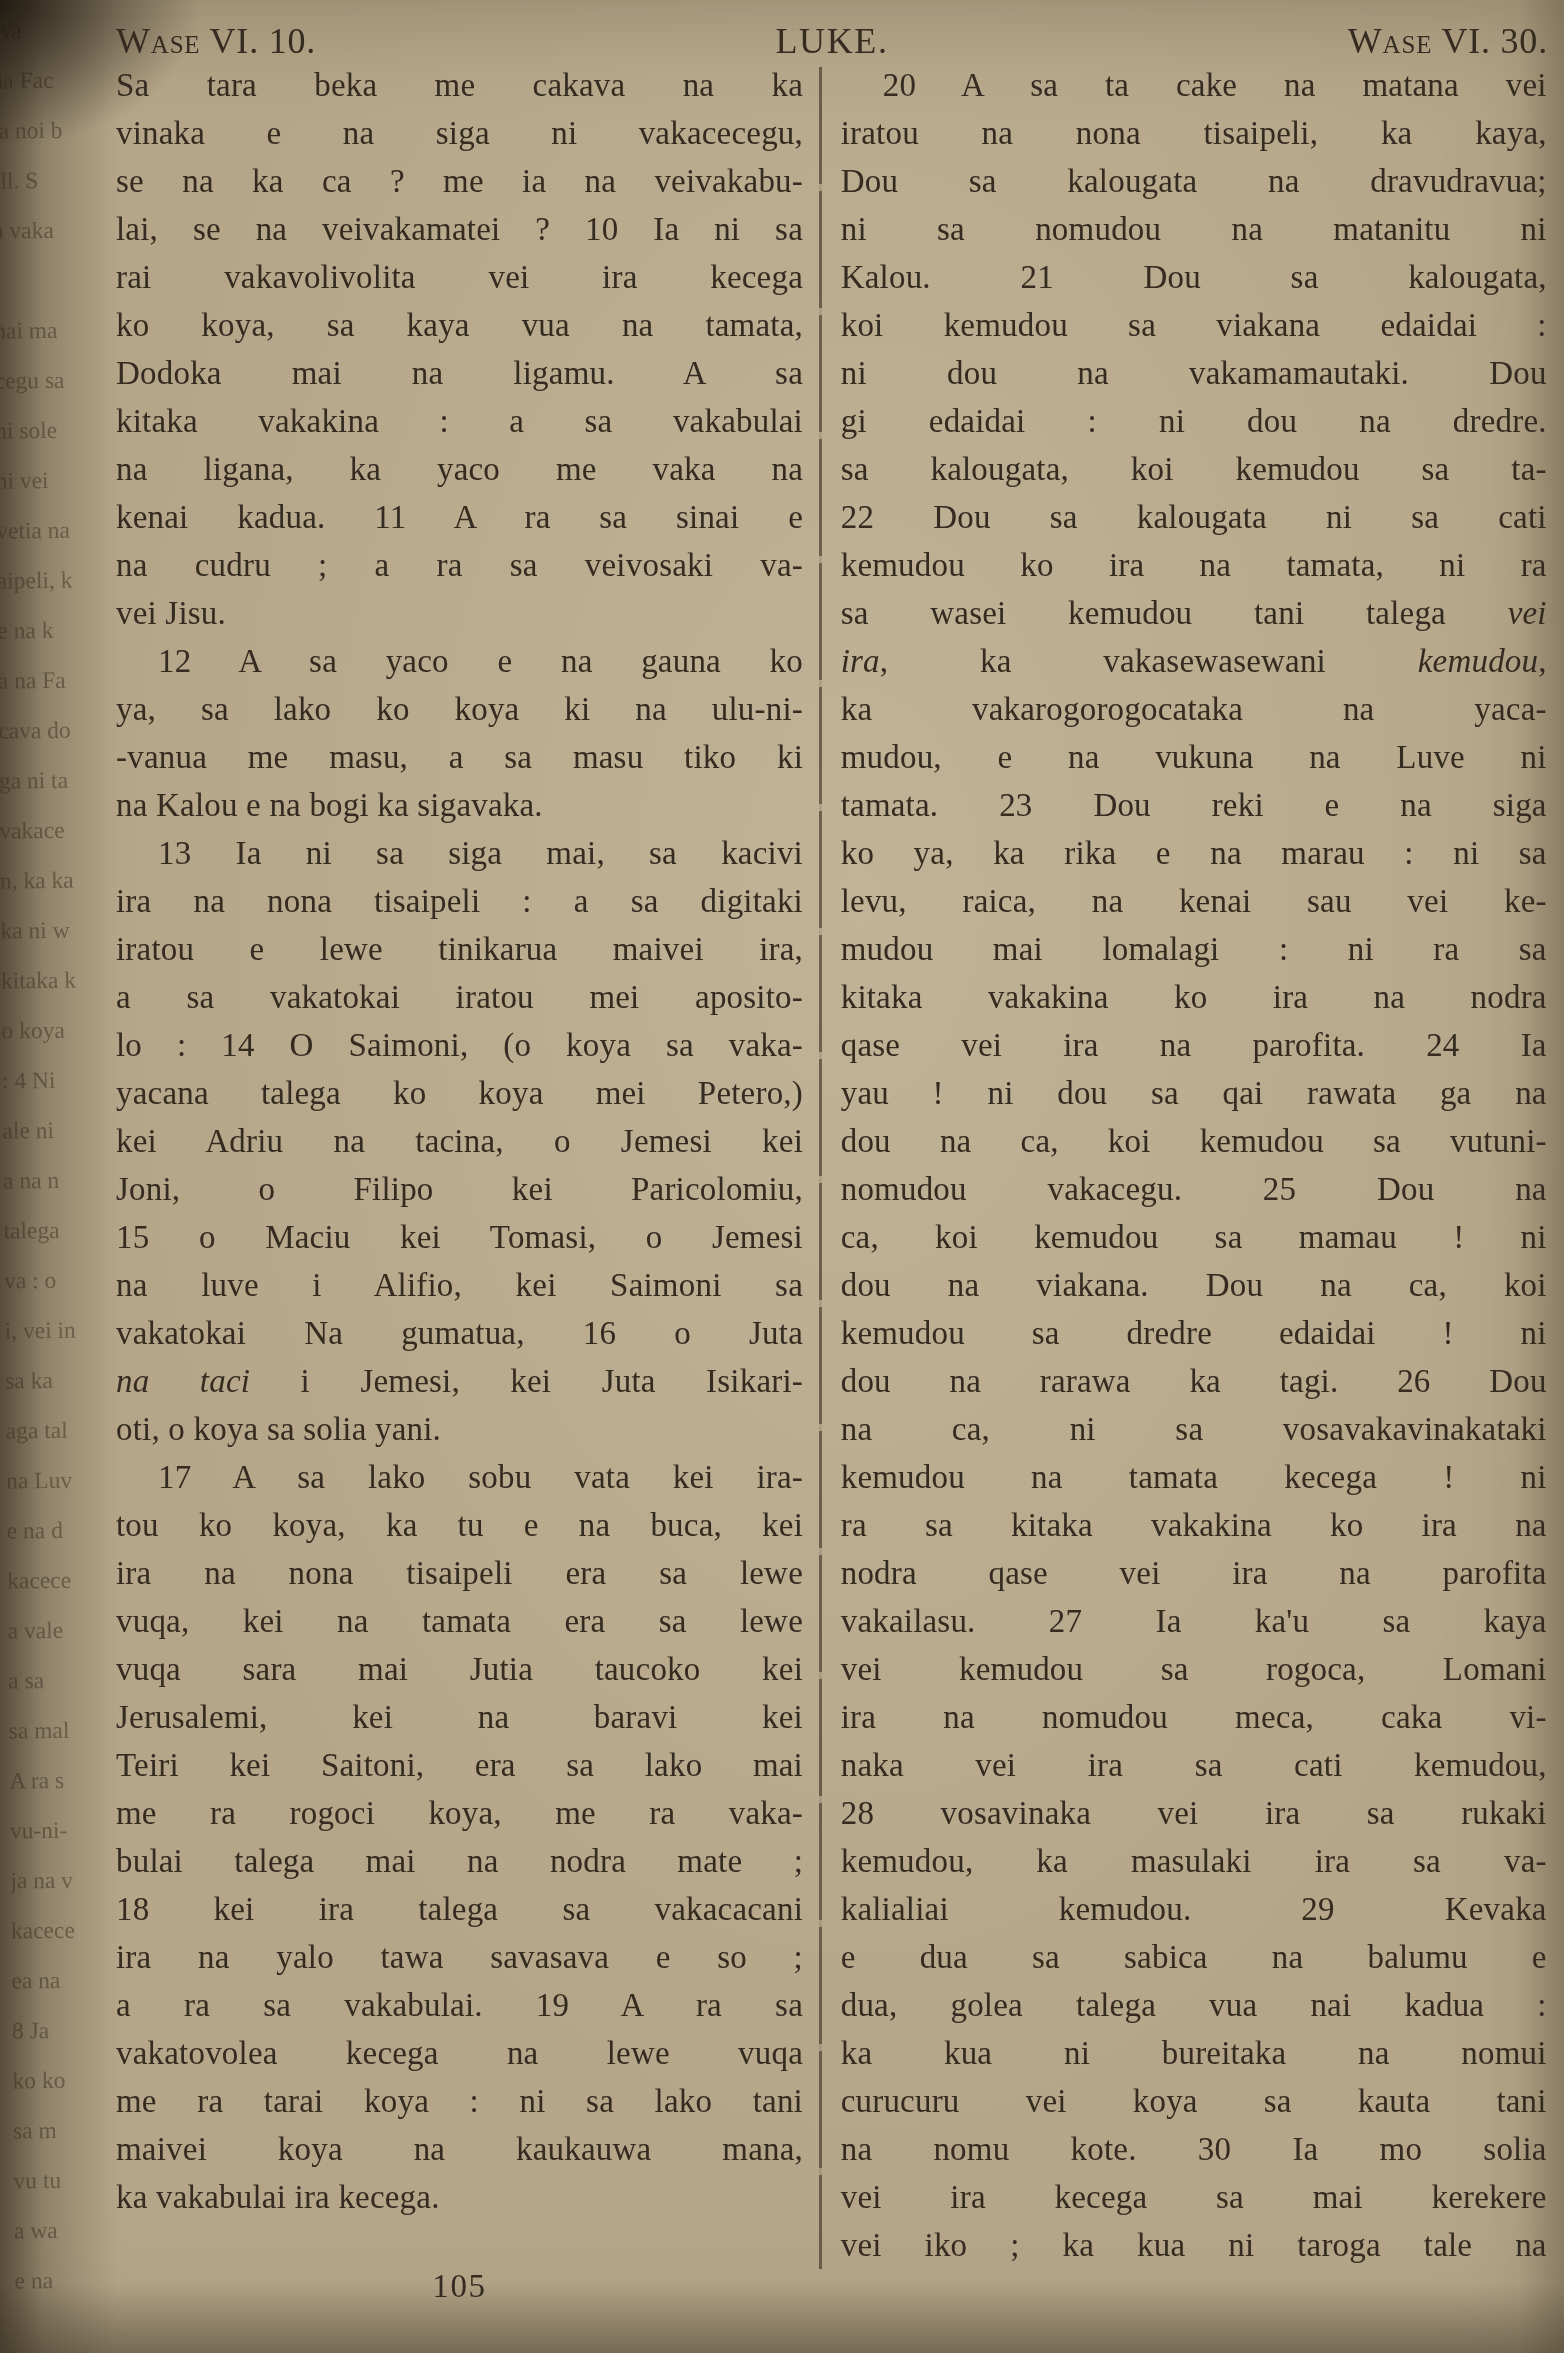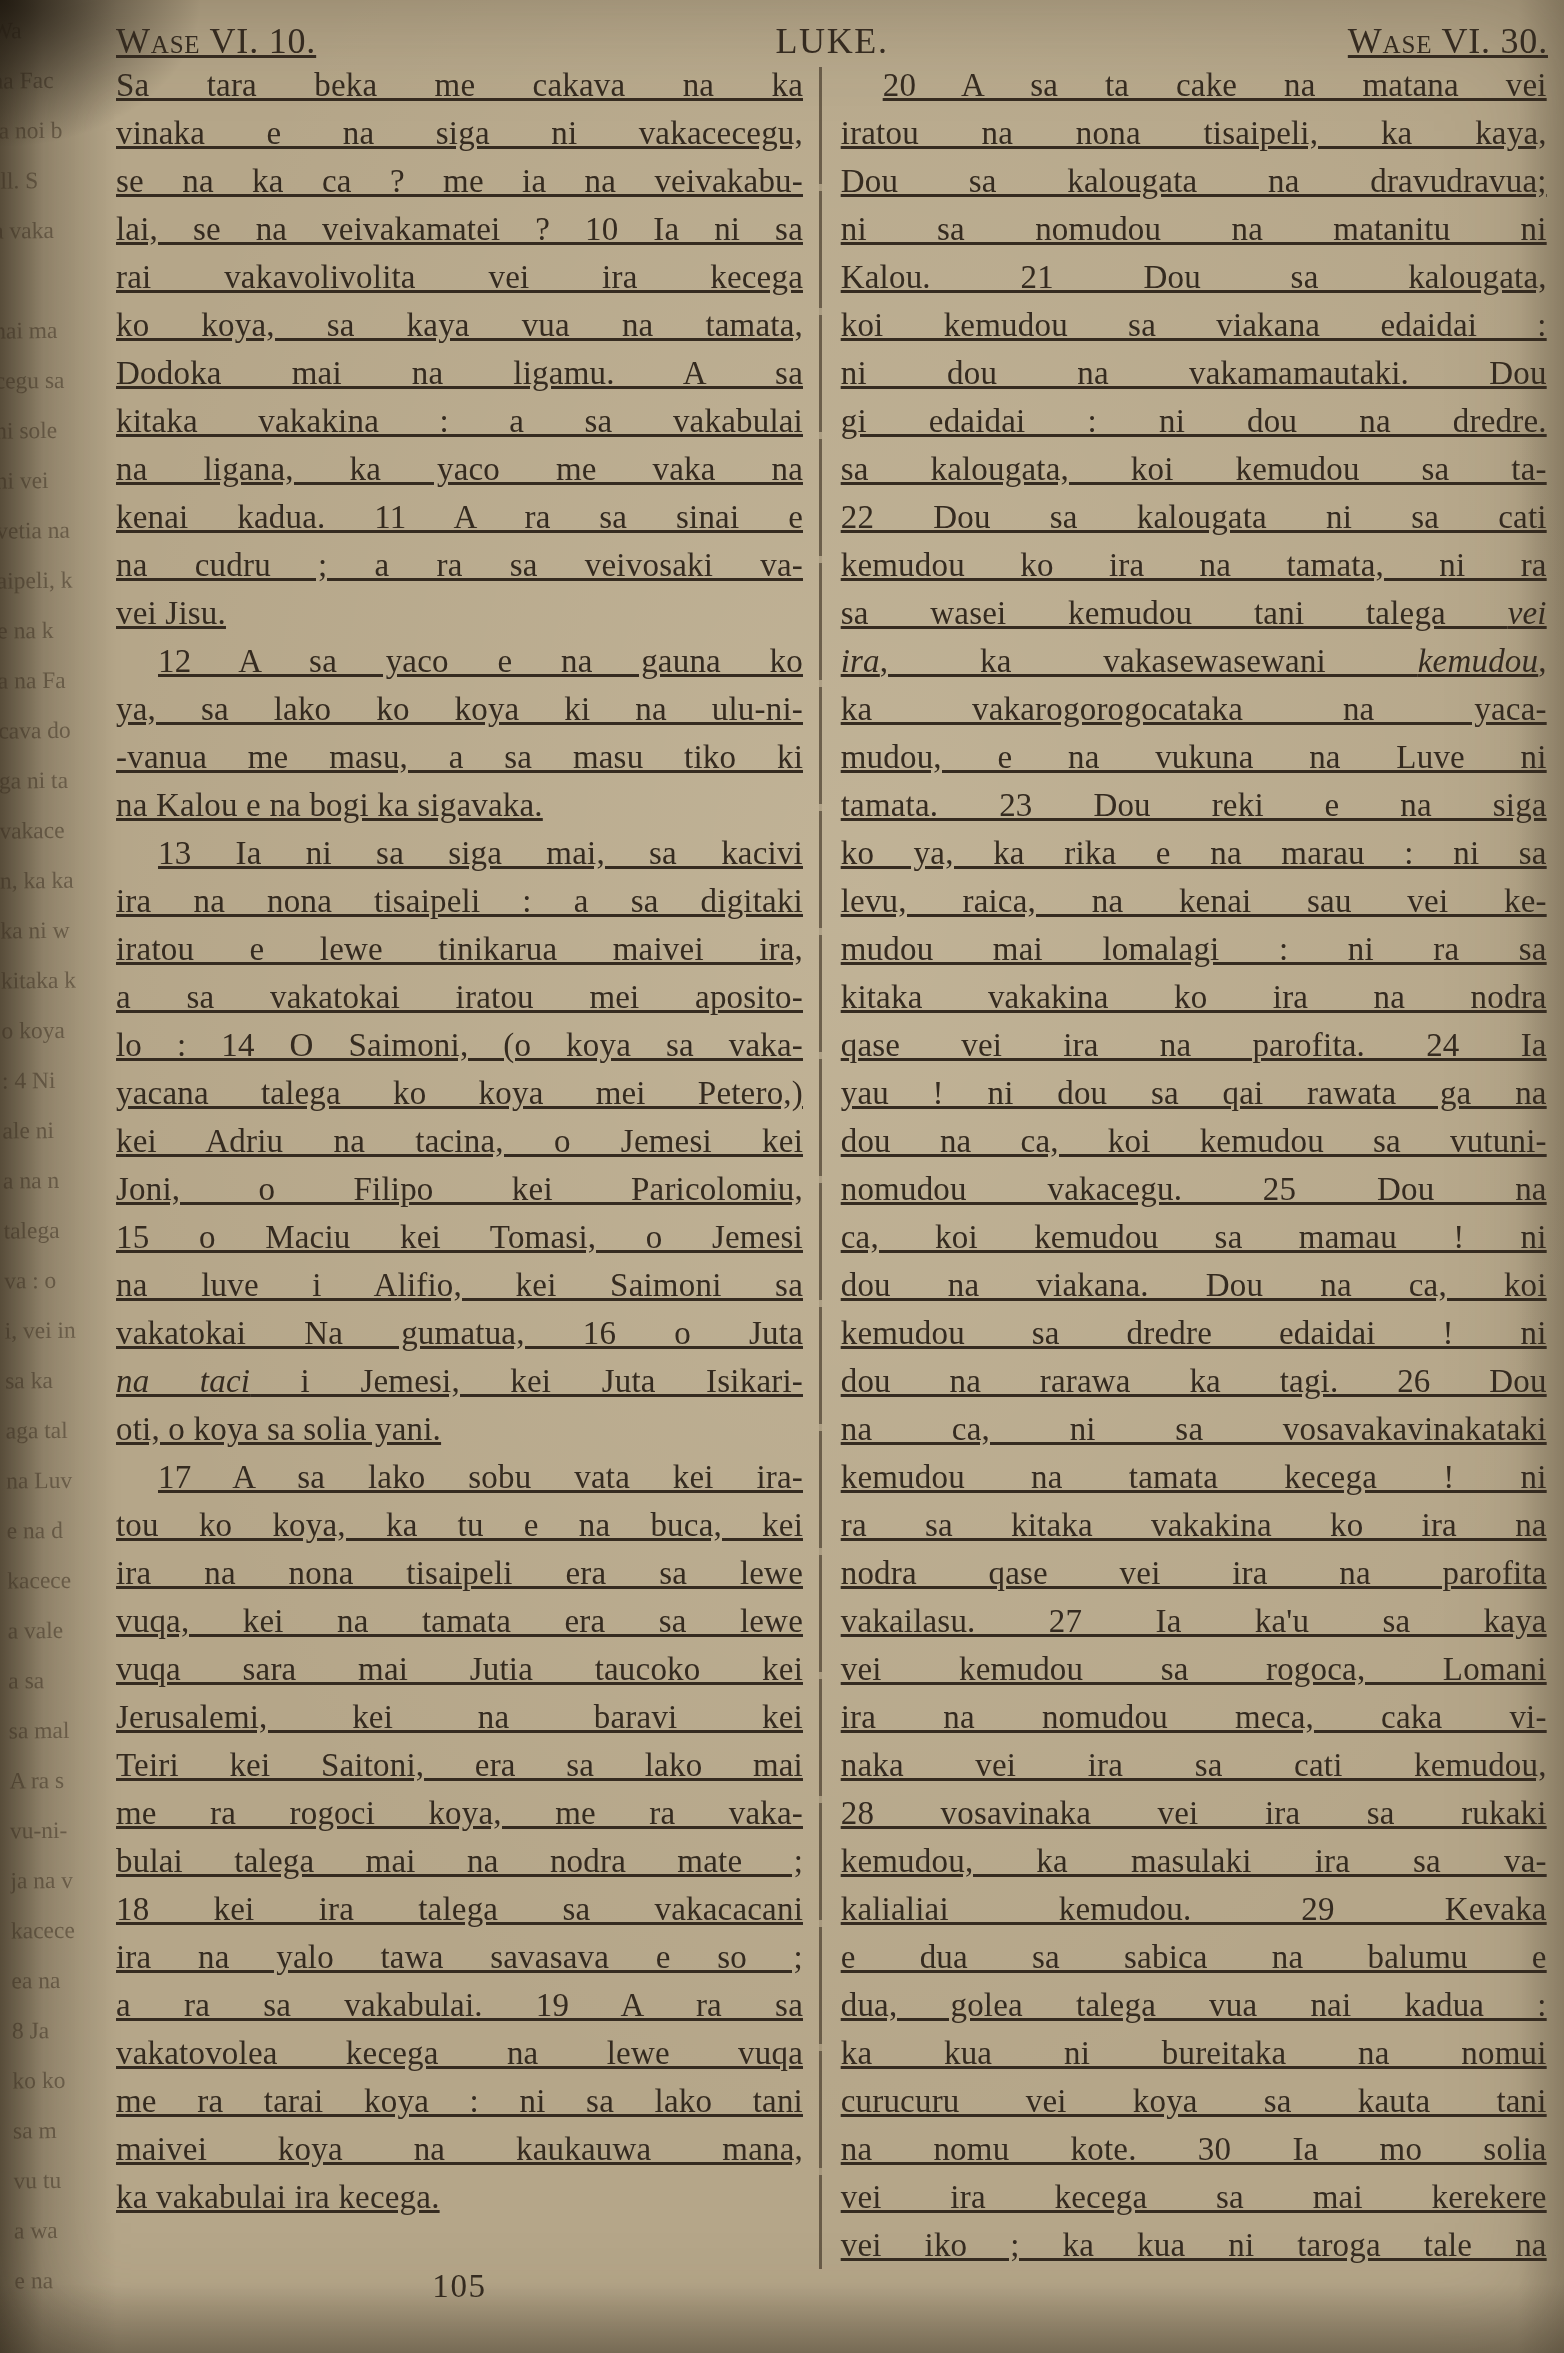--- a/index.html
+++ b/index.html
@@ -41,26 +41,26 @@
     transform:rotate(-0.6deg);
     white-space:nowrap;
   }
   .margin-strip .frag{height:50px;overflow:hidden;}
   
   .running-header{
     position:absolute;top:20.3px;left:116px;width:1432px;
     display:flex;justify-content:space-between;align-items:baseline;
     font-size:36px;
   }
-  .folio{font-variant:small-caps;letter-spacing:0.8px;text-decoration:underline;}
+  .folio{font-variant:small-caps;letter-spacing:0.8px;}
   .book-title{letter-spacing:1.6px;font-family:Liberation Serif, serif;}
   
   .columns{
     position:absolute;top:61px;left:116px;width:1434px;
-    display:flex;align-items:stretch;text-decoration:underline;
+    display:flex;align-items:stretch;
   }
   .col{font-size:33px;line-height:48px;letter-spacing:0.2px;}
   .col.left{width:687px;}
   .col.right{width:706px;}
   .divider{
     width:2.3px;
     margin:6.3px 19px 0 16.4px;
     background:repeating-linear-gradient(180deg,
       rgba(58,46,32,0.62) 0px, rgba(58,46,32,0.62) 117px,
       rgba(58,46,32,0.12) 117px, rgba(58,46,32,0.12) 124px);

